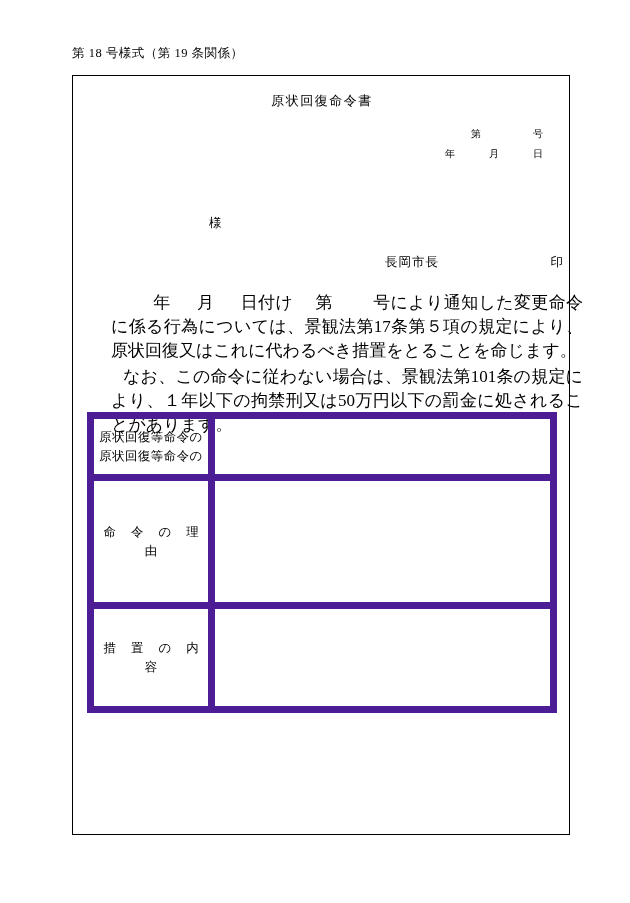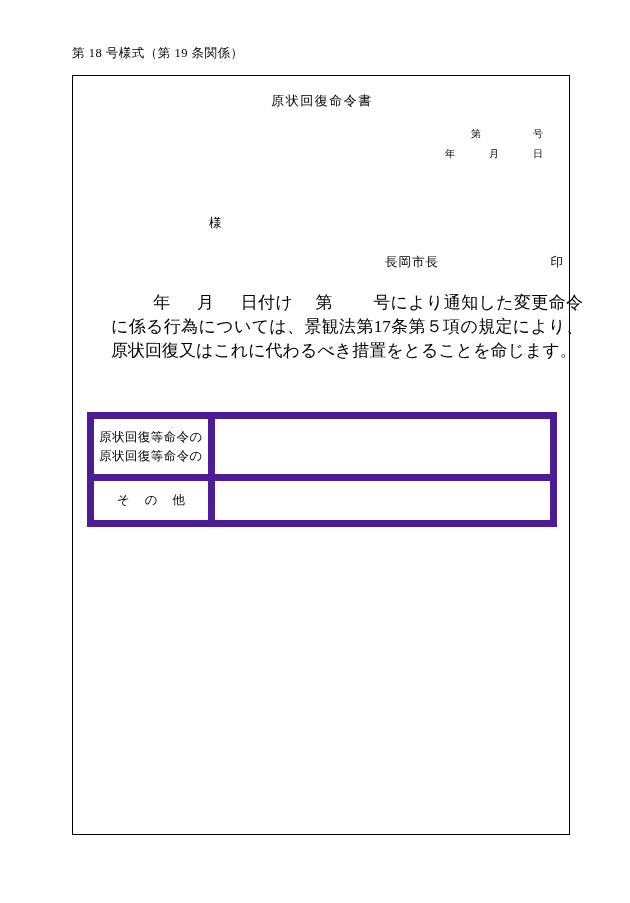--- a/index.html
+++ b/index.html
@@ -185,34 +185,41 @@
 
       <div class="addressee">様</div>
 
       <div class="issuer">
         <span class="name">長岡市長</span>
         <span class="seal">印</span>
       </div>
 
       <div class="body-text">
         <p class="indent"><span class="lead"></span><span>年</span><span class="gap1"></span><span>月</span><span class="gap1"></span><span>日付け</span><span class="gap3"></span><span>第</span><span class="gap4"></span><span>号により通知した変更命令に係る行為については、景観法第17条第５項の規定により、原状回復又はこれに代わるべき措置をとることを命じます。</span></p>
+        <p class="para2">なお、この命令に従わない場合は、景観法第101条の規定により、１年以下の拘禁刑又は50万円以下の罰金に処されることがあります。</p>
       </div>
 
       <table class="form-table">
         <tbody>
           <tr class="r1">
             <td class="label">
               <span class="two-line">原状回復等命令の</span>
               <span class="two-line">原状回復等命令の</span>
             </td>
             <td class="value"></td>
           </tr>
-          <tr class="r5">
+          <tr class="r2">
             <td class="label">
-              <span class="spread">そ の 他</span>
+              <span class="spread">命 令 の 理 由</span>
+            </td>
+            <td class="value"></td>
+          </tr>
+          <tr class="r3">
+            <td class="label">
+              <span class="spread">措 置 の 内 容</span>
             </td>
             <td class="value"></td>
           </tr>
         </tbody>
       </table>
 
     </div>
   </div>
 </div>
 

